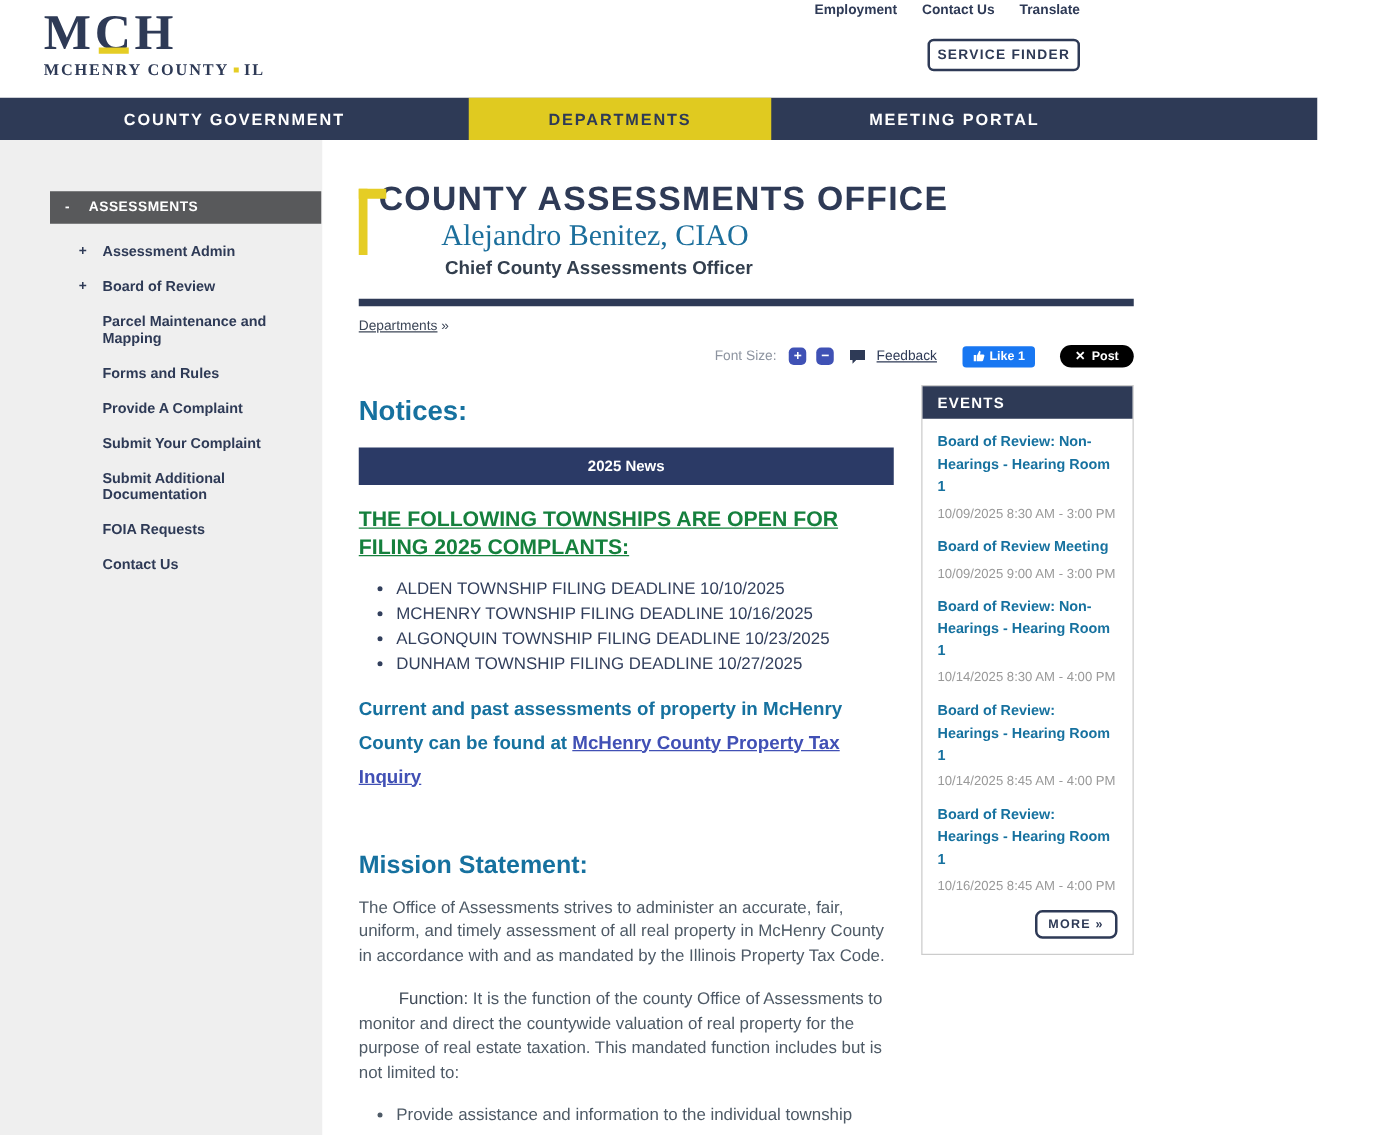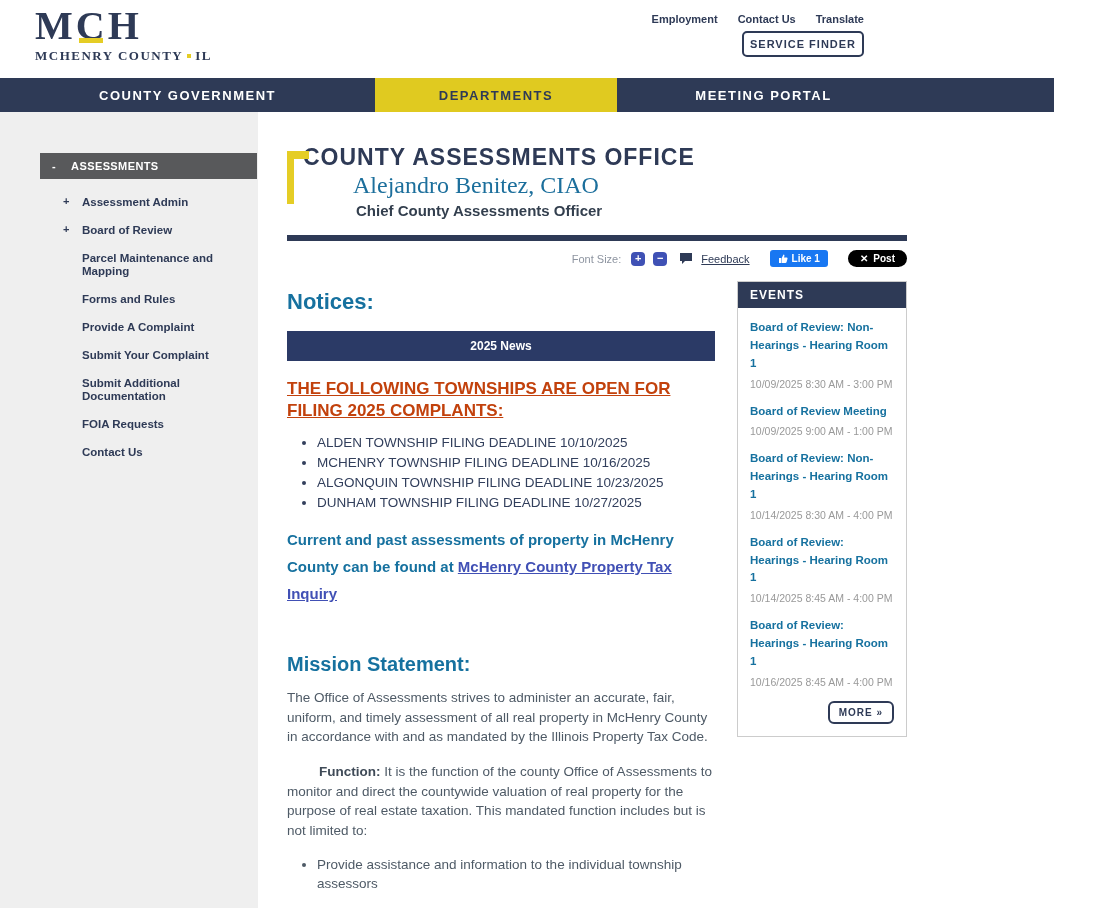--- a/index.html
+++ b/index.html
@@ -8,21 +8,21 @@
   .page { width:1054px; height:908px; overflow:hidden; background:#fff; position:relative; }
 
   
   .site-header { height:78px; position:relative; background:#fff; }
   .logo { position:absolute; left:35px; top:6px; cursor:pointer; }
   .logo-mch { font-family:"Liberation Serif", serif; font-weight:bold; font-size:40px; line-height:1; color:#2e3a56; letter-spacing:3px; }
   .logo-c { position:relative; display:inline-block; }
   .logo-c::after { content:""; position:absolute; left:3px; right:5px; bottom:3px; height:5px; background:#e5cd25; }
   .logo-sub { font-family:"Liberation Serif", serif; font-weight:bold; font-size:13px; color:#2e3a56; letter-spacing:1.5px; margin-top:2px; display:flex; align-items:center; gap:4px; }
   .logo-dot { width:4px; height:4px; background:#e5cd25; display:inline-block; }
-  .top-links { position:absolute; top:13px; right:190px; display:flex; gap:20px; }
+  .top-links { position:absolute; top:2px; right:190px; display:flex; gap:20px; }
   .top-links a { font-size:11px; color:#2e3a56; text-decoration:none; font-weight:bold; }
   .header-tools { position:absolute; top:31px; right:190px; display:flex; gap:14px; align-items:center; }
   .service-finder { width:122px; height:26px; background:#fff; border:2px solid #2e3a56; border-radius:5px; color:#2e3a56; font-weight:bold; font-size:11px; letter-spacing:1px; font-family:"Liberation Sans",sans-serif; cursor:pointer; }
   .searchbox { width:171px; height:26px; background:#e8e8e8; display:flex; }
   .searchbox input { flex:1; border:0; background:transparent; padding:0 8px; font-size:12px; color:#444; outline:none; font-family:"Liberation Sans",sans-serif; }
   .searchbox button { width:28px; border:0; background:#dcdcdc; cursor:pointer; display:flex; align-items:center; justify-content:center; }
 
   
   .main-nav { height:34px; background:#2e3a56; display:flex; }
   .nav-item { height:34px; display:flex; align-items:center; justify-content:center; color:#fff; font-size:13px; font-weight:bold; letter-spacing:1.5px; cursor:pointer; }
@@ -40,21 +40,21 @@
   .menu-list { list-style:none; padding-top:10px; }
   .menu-list li { position:relative; padding:7px 0 7px 42px; font-size:11.5px; font-weight:bold; color:#2e3a56; cursor:pointer; line-height:1.2; }
   .expand-glyph { position:absolute; left:23px; top:6px; font-size:11px; color:#2e3a56; cursor:pointer; }
 
   .main-col { flex:1; padding:33px 0 0 29px; background:#fff; }
 
   
   .title-block { position:relative; padding-left:8px; }
   .bracket-v { position:absolute; left:0; top:6px; width:7px; height:53px; background:#e5cd25; }
   .bracket-h { position:absolute; left:0; top:6px; width:22px; height:8px; background:#e5cd25; }
-  .page-title { font-size:23px; font-weight:bold; color:#2e3a56; letter-spacing:1px; line-height:1.05; margin-left:8px; }
+  .page-title { font-size:27px; font-weight:bold; color:#2e3a56; letter-spacing:1px; line-height:1.05; margin-left:8px; }
   .officer-name { font-family:"Liberation Serif", serif; font-size:24px; color:#1c6f9c; margin:3px 0 0 58px; }
   .officer-title { font-size:15px; font-weight:bold; color:#333f4e; margin:3px 0 0 61px; }
   .title-rule { width:620px; height:6px; background:#2e3a56; margin-top:16px; }
 
   .breadcrumb { margin-top:10px; font-size:11px; color:#3c4657; }
   .breadcrumb a { color:#3c4657; }
 
   
   .toolbar { width:620px; display:flex; justify-content:flex-end; align-items:center; gap:8px; margin-top:9px; }
   .fs-label { font-size:11px; color:#8d94a0; margin-right:2px;text-align:center; }
@@ -64,28 +64,28 @@
   .like-btn { margin-left:12px; background:#1877f2; border:0; color:#fff; font-size:10px; font-weight:bold; border-radius:3px; padding:3px 8px; display:flex; align-items:center; gap:4px; cursor:pointer; }
   .post-btn { margin-left:12px; background:#000; border:0; color:#fff; font-size:10px; font-weight:bold; border-radius:10px; padding:3px 12px; display:flex; align-items:center; gap:5px; cursor:pointer; }
 
   
   .columns { display:flex; width:620px; margin-top:14px; justify-content:space-between; align-items:flex-start; }
   .content { width:428px; }
 
   .h-teal { color:#16719f; }
   .notices-h { font-size:22px; font-weight:bold; margin:8px 0 16px; }
   .banner { background:#2b3a66; color:#fff; text-align:center; font-size:12px; font-weight:bold; padding:8px 0; cursor:default; }
-  .townships-h { display:inline-block; font-size:17px; font-weight:800; color:#c2410c; line-height:1.3; margin:17px 0 9px; }
+  .townships-h { display:inline-block; font-size:17px; font-weight:800; color:#15803d; line-height:1.3; margin:17px 0 9px; }
   ul.townships { margin:4px 0 0; padding-left:30px; color:#323f5c; font-size:13.5px; }
   ul.townships li { margin-bottom:5px; }
   .highlight { width:412px; font-size:15px; font-weight:bold; color:#16719f; line-height:1.8; margin-top:16px; }
   .highlight a { color:#4150b5; font-weight:bold; }
   .mission-h { font-size:20px; font-weight:bold; margin:46px 0 12px; }
   p.bodytext { font-size:13.5px; color:#4e5a66; line-height:1.45; margin:0 0 15px; }
-  .fn-label { font-weight:bold; color:#3f4a57;padding-left:32px; }
+  .fn-label { font-weight:normal; color:#3f4a57;padding-left:32px; }
   ul.functions { padding-left:30px; color:#4e5a66; font-size:13.5px; line-height:1.4; margin-top:16px; }
   ul.functions li { margin-bottom:5px; }
 
   
   .events { width:170px; border:1px solid #ccc; background:#fff; }
   .events-header { background:#2e3a56; color:#fff; font-size:12px; font-weight:bold; letter-spacing:1px; padding:6px 12px; }
   .events-body { padding:11px 12px 12px; }
   .event-title { color:#16719f; font-weight:bold; font-size:11.5px; line-height:1.55; cursor:pointer; }
   .event-date { color:#999; font-size:10.5px; margin:5px 0 13px; }
   .more-btn { display:block; margin-left:auto; background:#fff; border:2px solid #2e3a56; border-radius:6px; color:#2e3a56; font-size:10px; font-weight:bold; letter-spacing:1px; padding:4px 9px; cursor:pointer; font-family:"Liberation Sans",sans-serif; }
@@ -147,20 +147,24 @@
 
       <div class="title-block">
         <div class="bracket-v"></div>
         <div class="bracket-h"></div>
         <h1 class="page-title">COUNTY ASSESSMENTS OFFICE</h1>
         <div class="officer-name">Alejandro Benitez, CIAO</div>
         <div class="officer-title">Chief County Assessments Officer</div>
       </div>
       <div class="title-rule"></div>
 
+      <div class="breadcrumb">
+        <a href="#">Departments</a>
+        <span>»</span>
+      </div>
 
       <div class="toolbar">
         <span class="fs-label">Font Size:</span>
         <button class="fs-btn">+</button>
         <button class="fs-btn">−</button>
         <span class="bubble">
           <svg width="14" height="13" viewBox="0 0 14 13">
               <path d="M1 1h12v8H6l-3 3v-3H1z" fill="#2e3a56"></path>
             </svg>
         </span>
@@ -199,21 +203,21 @@
 
           </ul>
         </div>
 
         <aside class="events">
           <div class="events-header">EVENTS</div>
           <div class="events-body">
             <div class="event-title">Board of Review: Non-Hearings - Hearing Room 1</div>
             <div class="event-date">10/09/2025 8:30 AM - 3:00 PM</div>
             <div class="event-title">Board of Review Meeting</div>
-            <div class="event-date">10/09/2025 9:00 AM - 1:00 PM</div>
+            <div class="event-date">10/09/2025 9:00 AM - 3:00 PM</div>
             <div class="event-title">Board of Review: Non-Hearings - Hearing Room 1</div>
             <div class="event-date">10/14/2025 8:30 AM - 4:00 PM</div>
             <div class="event-title">Board of Review: Hearings - Hearing Room 1</div>
             <div class="event-date">10/14/2025 8:45 AM - 4:00 PM</div>
             <div class="event-title">Board of Review: Hearings - Hearing Room 1</div>
             <div class="event-date">10/16/2025 8:45 AM - 4:00 PM</div>
             <button class="more-btn">MORE »</button>
           </div>
         </aside>
       </div>

